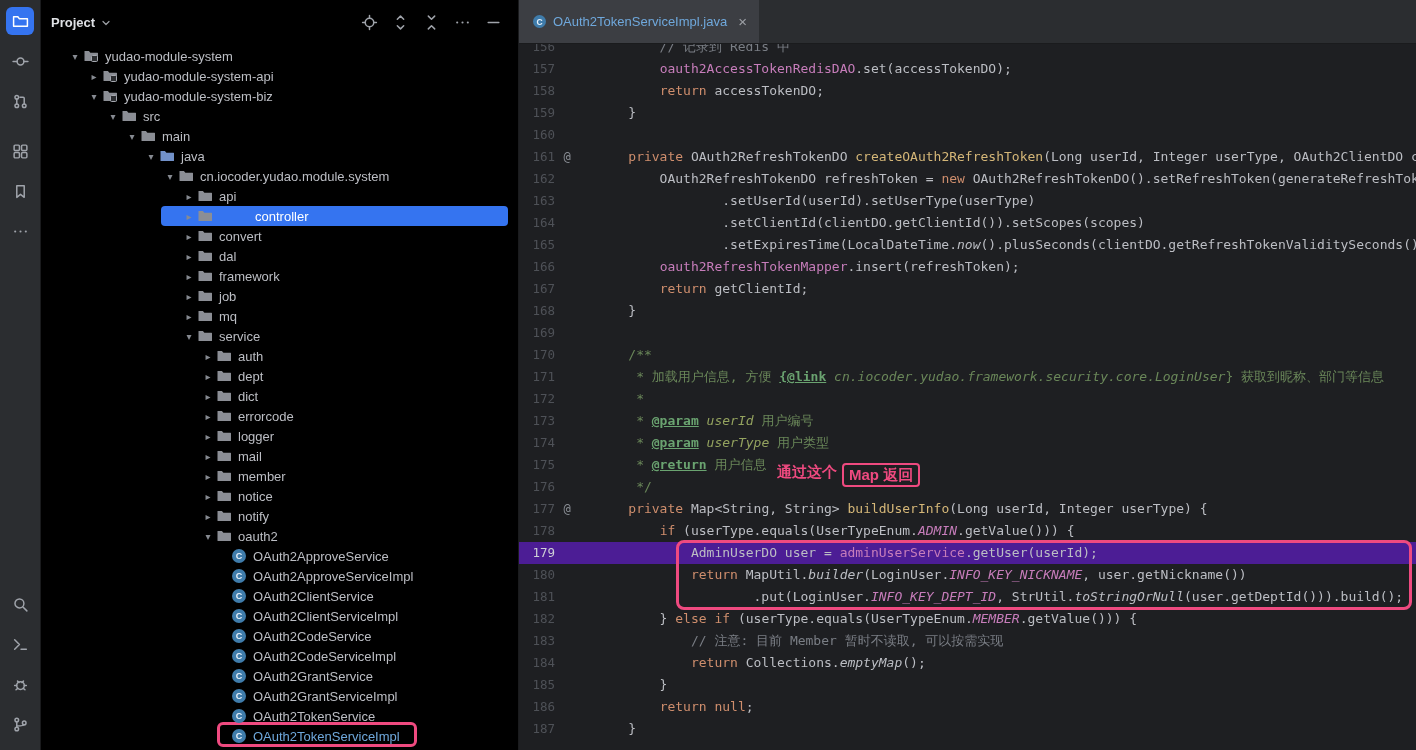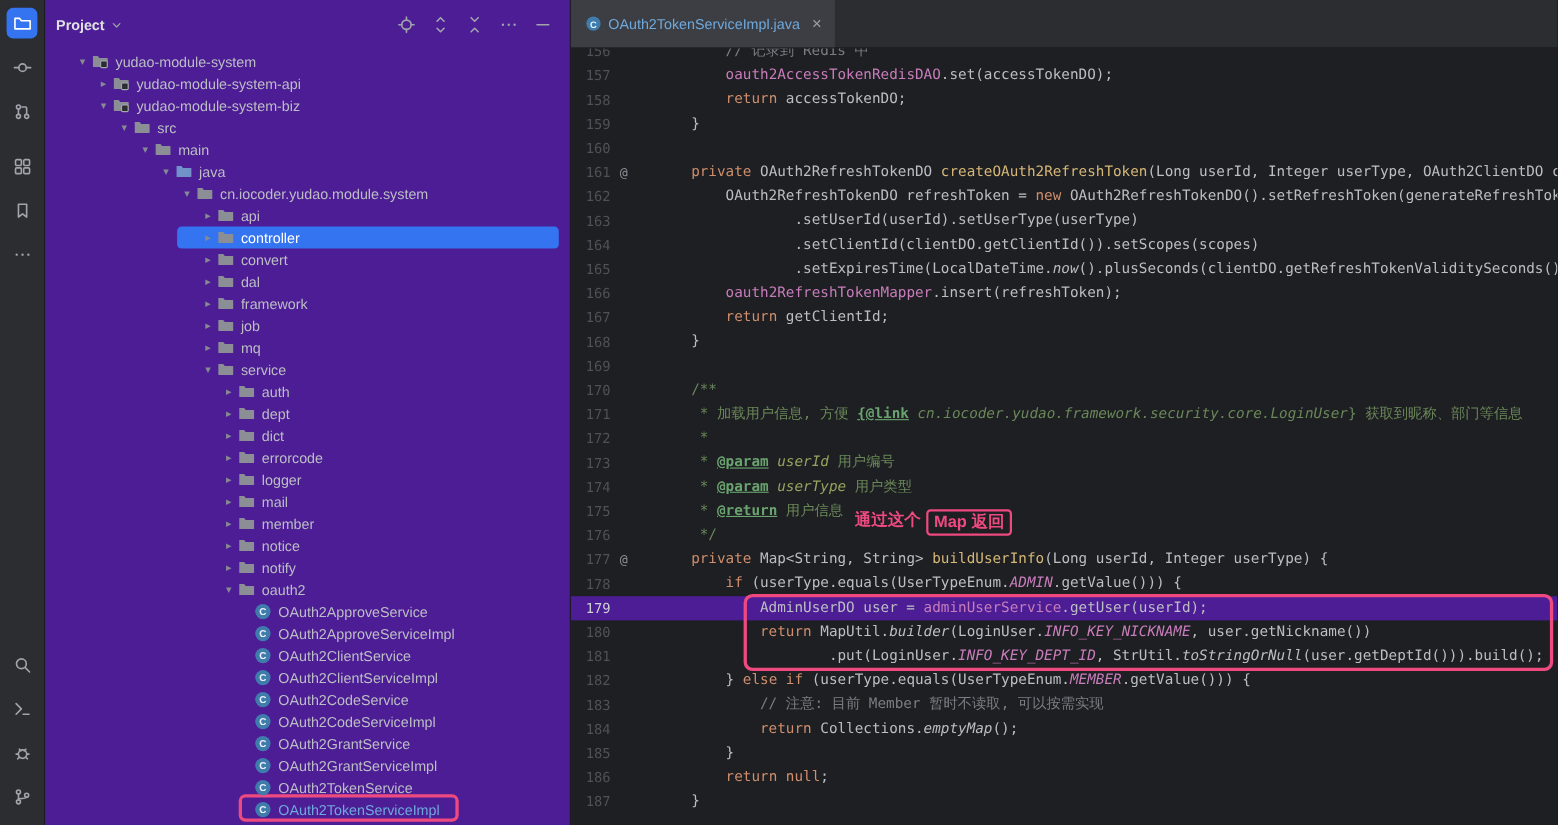--- a/index.html
+++ b/index.html
@@ -12,39 +12,39 @@
     display:flex;flex-direction:column;align-items:center;padding:7px 0 12px;box-sizing:border-box;}
   .ab-top,.ab-bottom{display:flex;flex-direction:column;align-items:center;gap:12px;}
   .ab-bottom{margin-top:auto;}
   .ab-top .ab-btn:nth-child(4){margin-top:10px;}
   .ab-btn{width:28px;height:28px;display:flex;align-items:center;justify-content:center;
     color:#a0a4ab;border-radius:6px;cursor:pointer;}
   .ab-btn.active{background:#3574f0;color:#ffffff;}
   .ab-btn span{display:flex;}
 
   
-  .project-panel{width:478px;background:#4c1d95;border-right:1px solid #1a1b1d;
+  .project-panel{width:478px;background:#000000;border-right:1px solid #1a1b1d;
     box-sizing:border-box;position:relative;display:flex;flex-direction:column;overflow:hidden;}
   .panel-header{height:44px;flex:none;display:flex;align-items:center;padding:0 14px 0 10px;}
   .panel-title{font-size:13px;font-weight:700;color:#dfe1e5;margin-right:5px;}
   .panel-chevron{color:#9da0a6;display:flex;margin-top:2px;}
   .panel-header-icons{margin-left:auto;display:flex;align-items:center;gap:9px;color:#a0a4ab;}
   .panel-icon{width:22px;height:22px;display:flex;align-items:center;justify-content:center;
     cursor:pointer;border-radius:4px;}
 
   .tree{flex:1;padding-top:2px;font-size:13px;color:#bcbec4;overflow:hidden;position:relative;}
   .tree-row{height:20px;display:flex;align-items:center;white-space:nowrap;position:relative;cursor:pointer;}
   .twisty{width:16px;flex:none;text-align:center;font-size:10px;color:#868a91;position:relative;z-index:1;}
   .twisty.leaf{width:12px;}
   .t-icon{width:16px;height:16px;flex:none;margin-right:6px;display:flex;align-items:center;
     justify-content:center;position:relative;z-index:1;}
   .t-label{position:relative;z-index:1;}
   .tree-row.selected::before{content:"";position:absolute;left:120px;right:10px;top:0;bottom:0;
     background:#3574f0;border-radius:4px;}
-  .tree-row.selected .t-label{color:#ffffff;}
+  .tree-row.selected .t-label{color:#ffffff;margin-left:36px;}
   .t-label.modified{color:#6fa8dc;}
   .cls-ic{width:14px;height:14px;border-radius:50%;background:#3f7cab;color:#e8f2fb;font-size:9px;
     font-weight:700;display:flex;align-items:center;justify-content:center;}
   .tree-annotation-box{position:absolute;left:176px;top:722px;width:200px;height:25px;
     border:3px solid #ef4a80;border-radius:6px;box-sizing:border-box;pointer-events:none;}
 
   
   .editor-col{flex:1;display:flex;flex-direction:column;background:#1e1f22;position:relative;min-width:0;}
   .tab-bar{height:44px;flex:none;background:#2b2d30;display:flex;align-items:stretch;
     border-bottom:1px solid #1a1b1d;box-sizing:border-box;}

